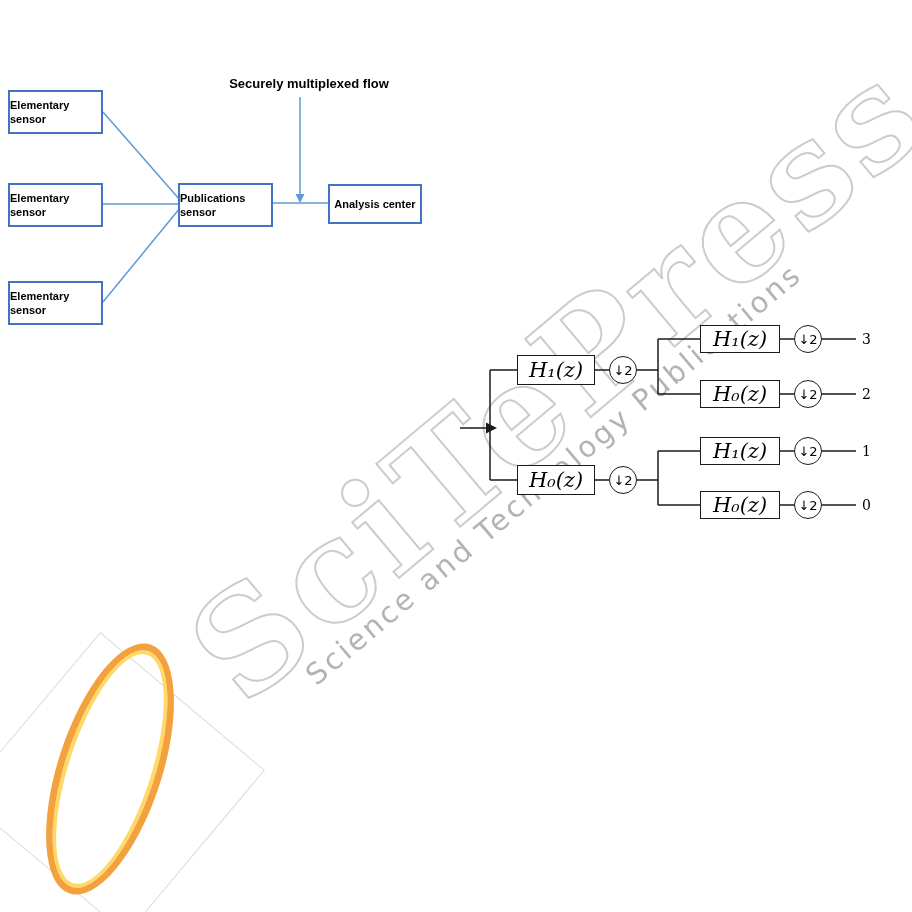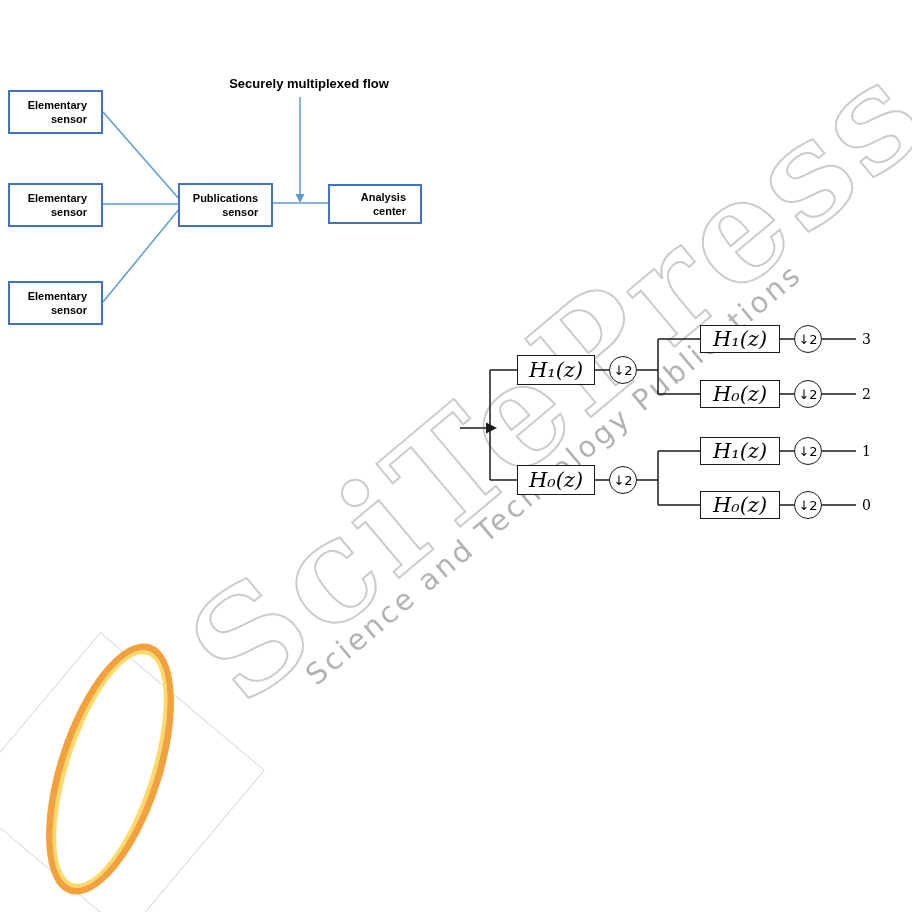--- a/index.html
+++ b/index.html
@@ -41,23 +41,23 @@
     font-size:29px; color:#b3b3b3; letter-spacing:3px;
     margin-top:-22px; padding-left:70px;
   }
 
   
   svg.lines { position:absolute; left:0; top:0; z-index:2; }
 
   
   .sensor-box {
     position:absolute; border:2px solid #4472c4; background:#ffffff;
-    display:flex; align-items:center; justify-content:center; text-align:right;
+    display:flex; align-items:center; justify-content:center; text-align:left;
     font-weight:bold; font-size:11px; line-height:1.3; color:#000;
-    z-index:3; padding:14px;
+    z-index:3; padding:0;
   }
   .flow-label {
     position:absolute; left:224px; top:76px; width:170px; text-align:center;
     font-weight:bold; font-size:13px; color:#000; z-index:3;
   }
 
   
   .fb-box {
     position:absolute; border:1.5px solid #1a1a1a; background:#ffffff;
     display:flex; align-items:center; justify-content:center;

